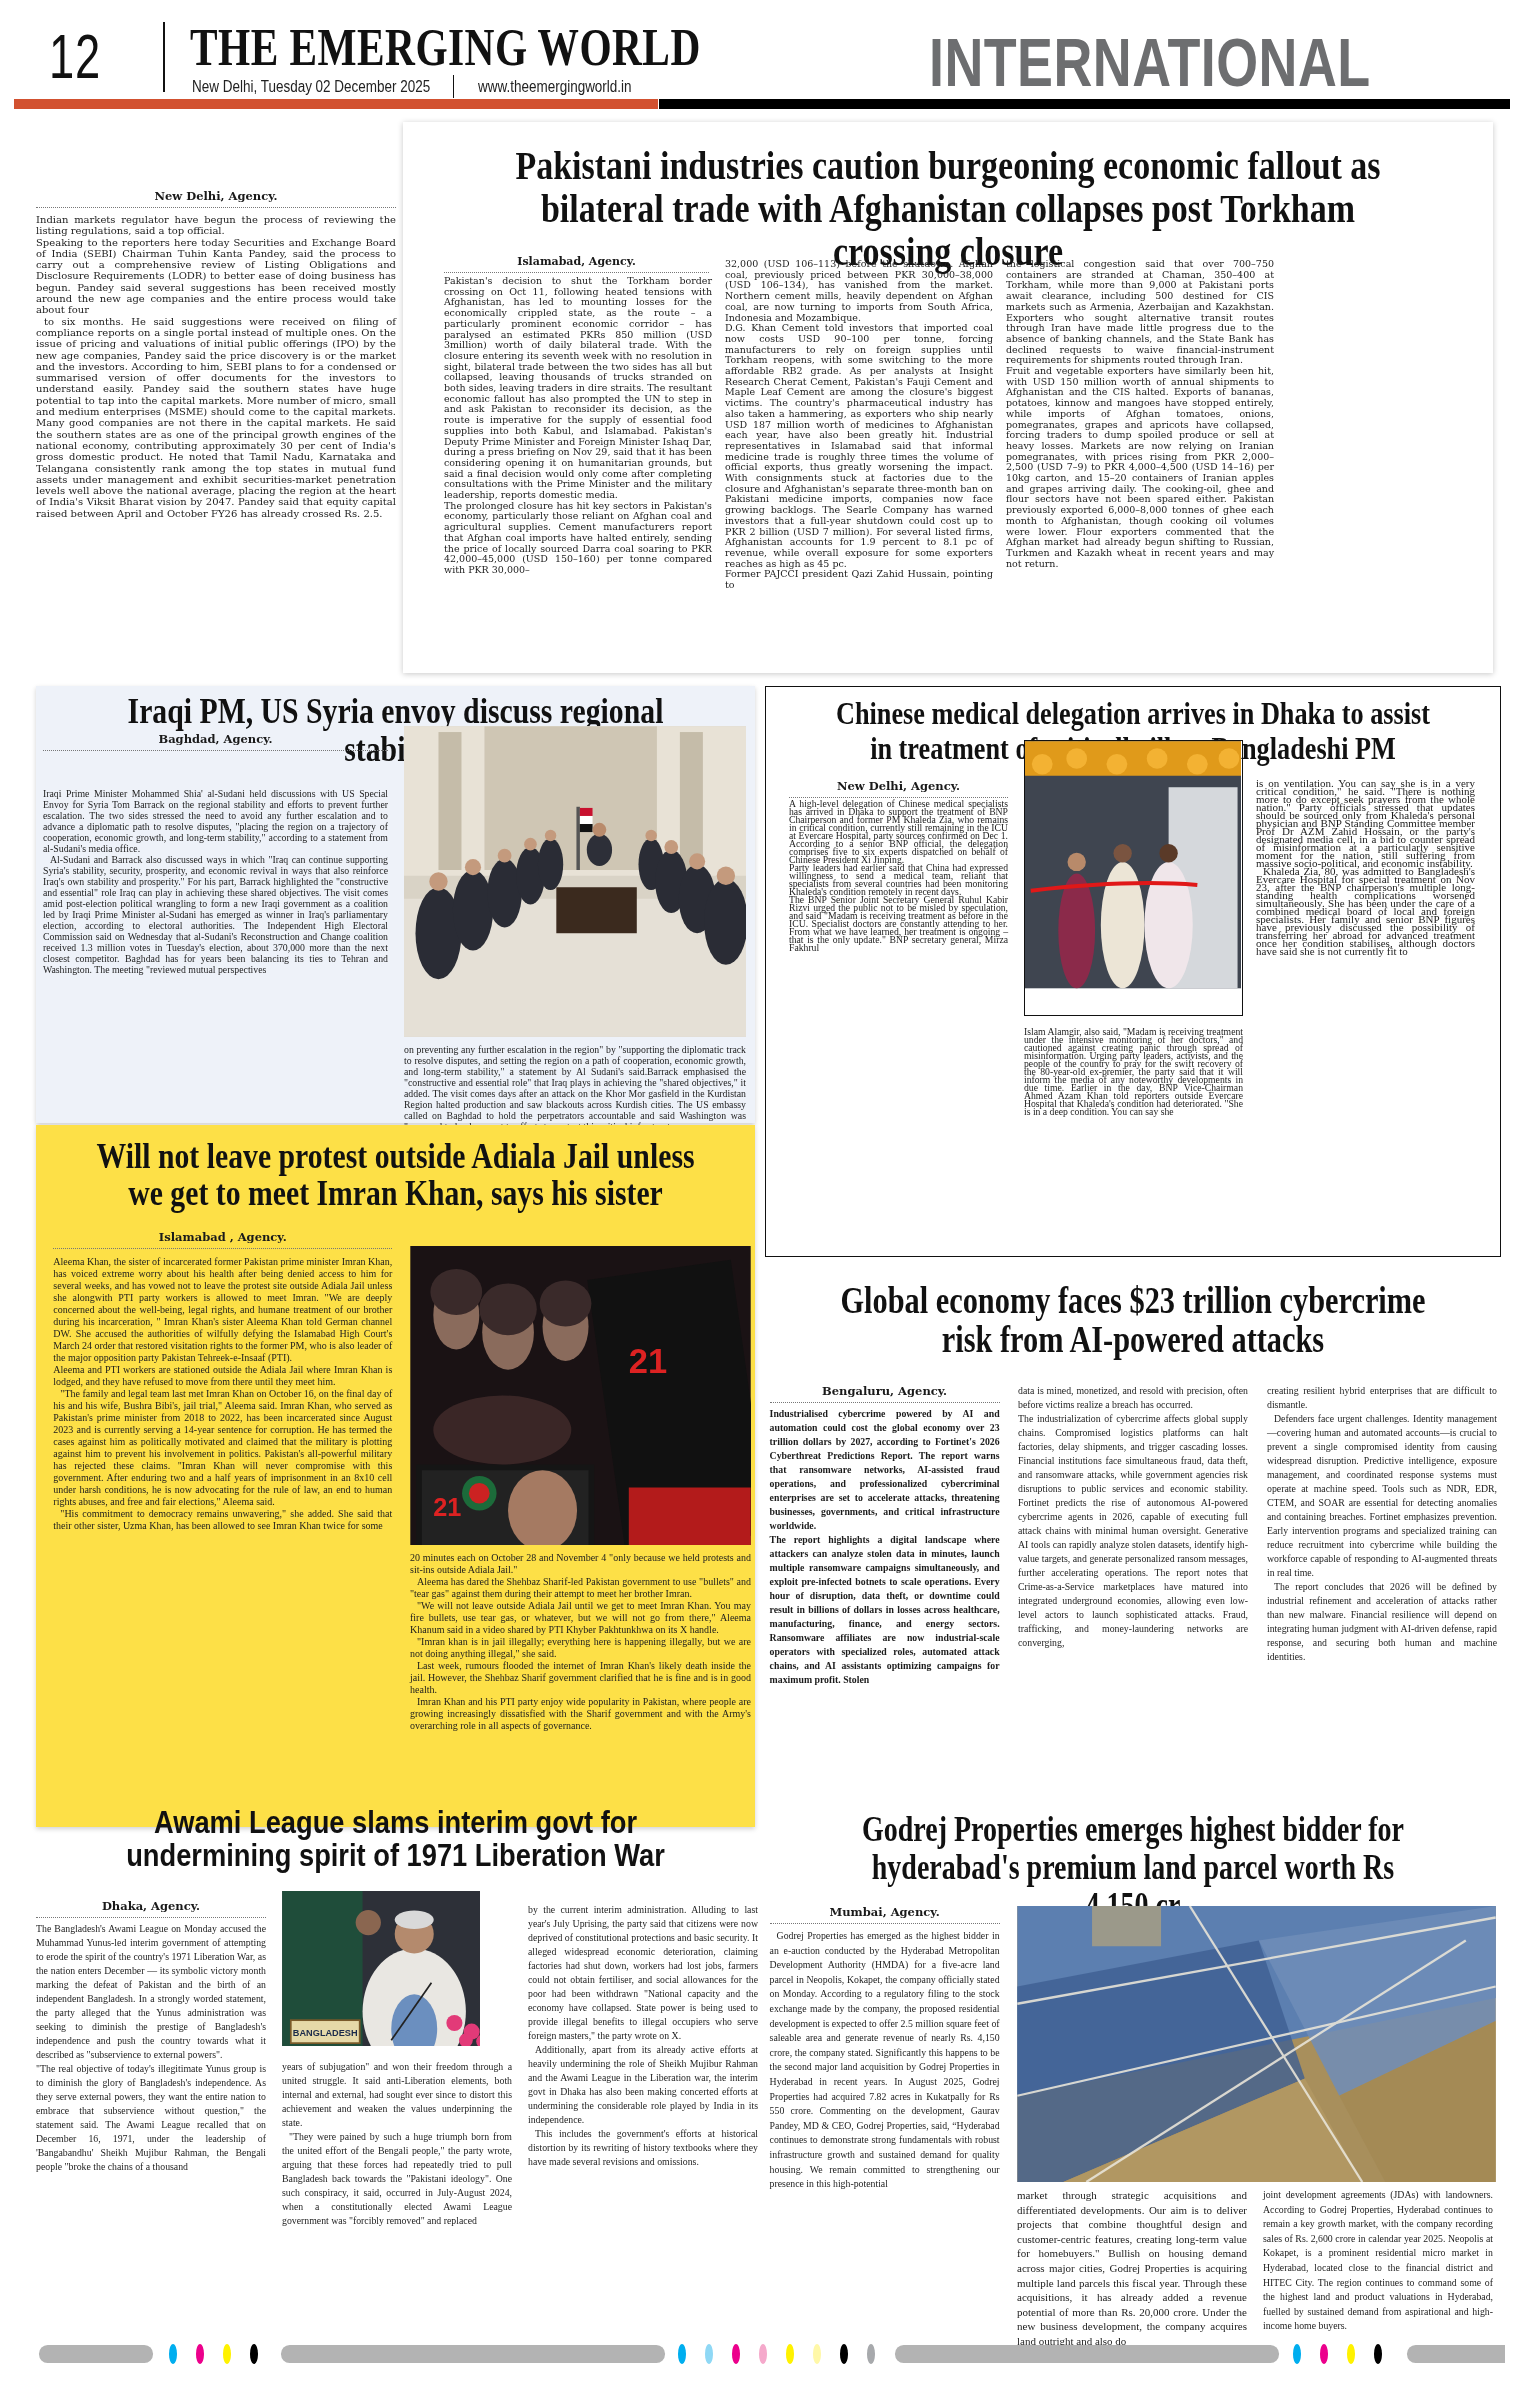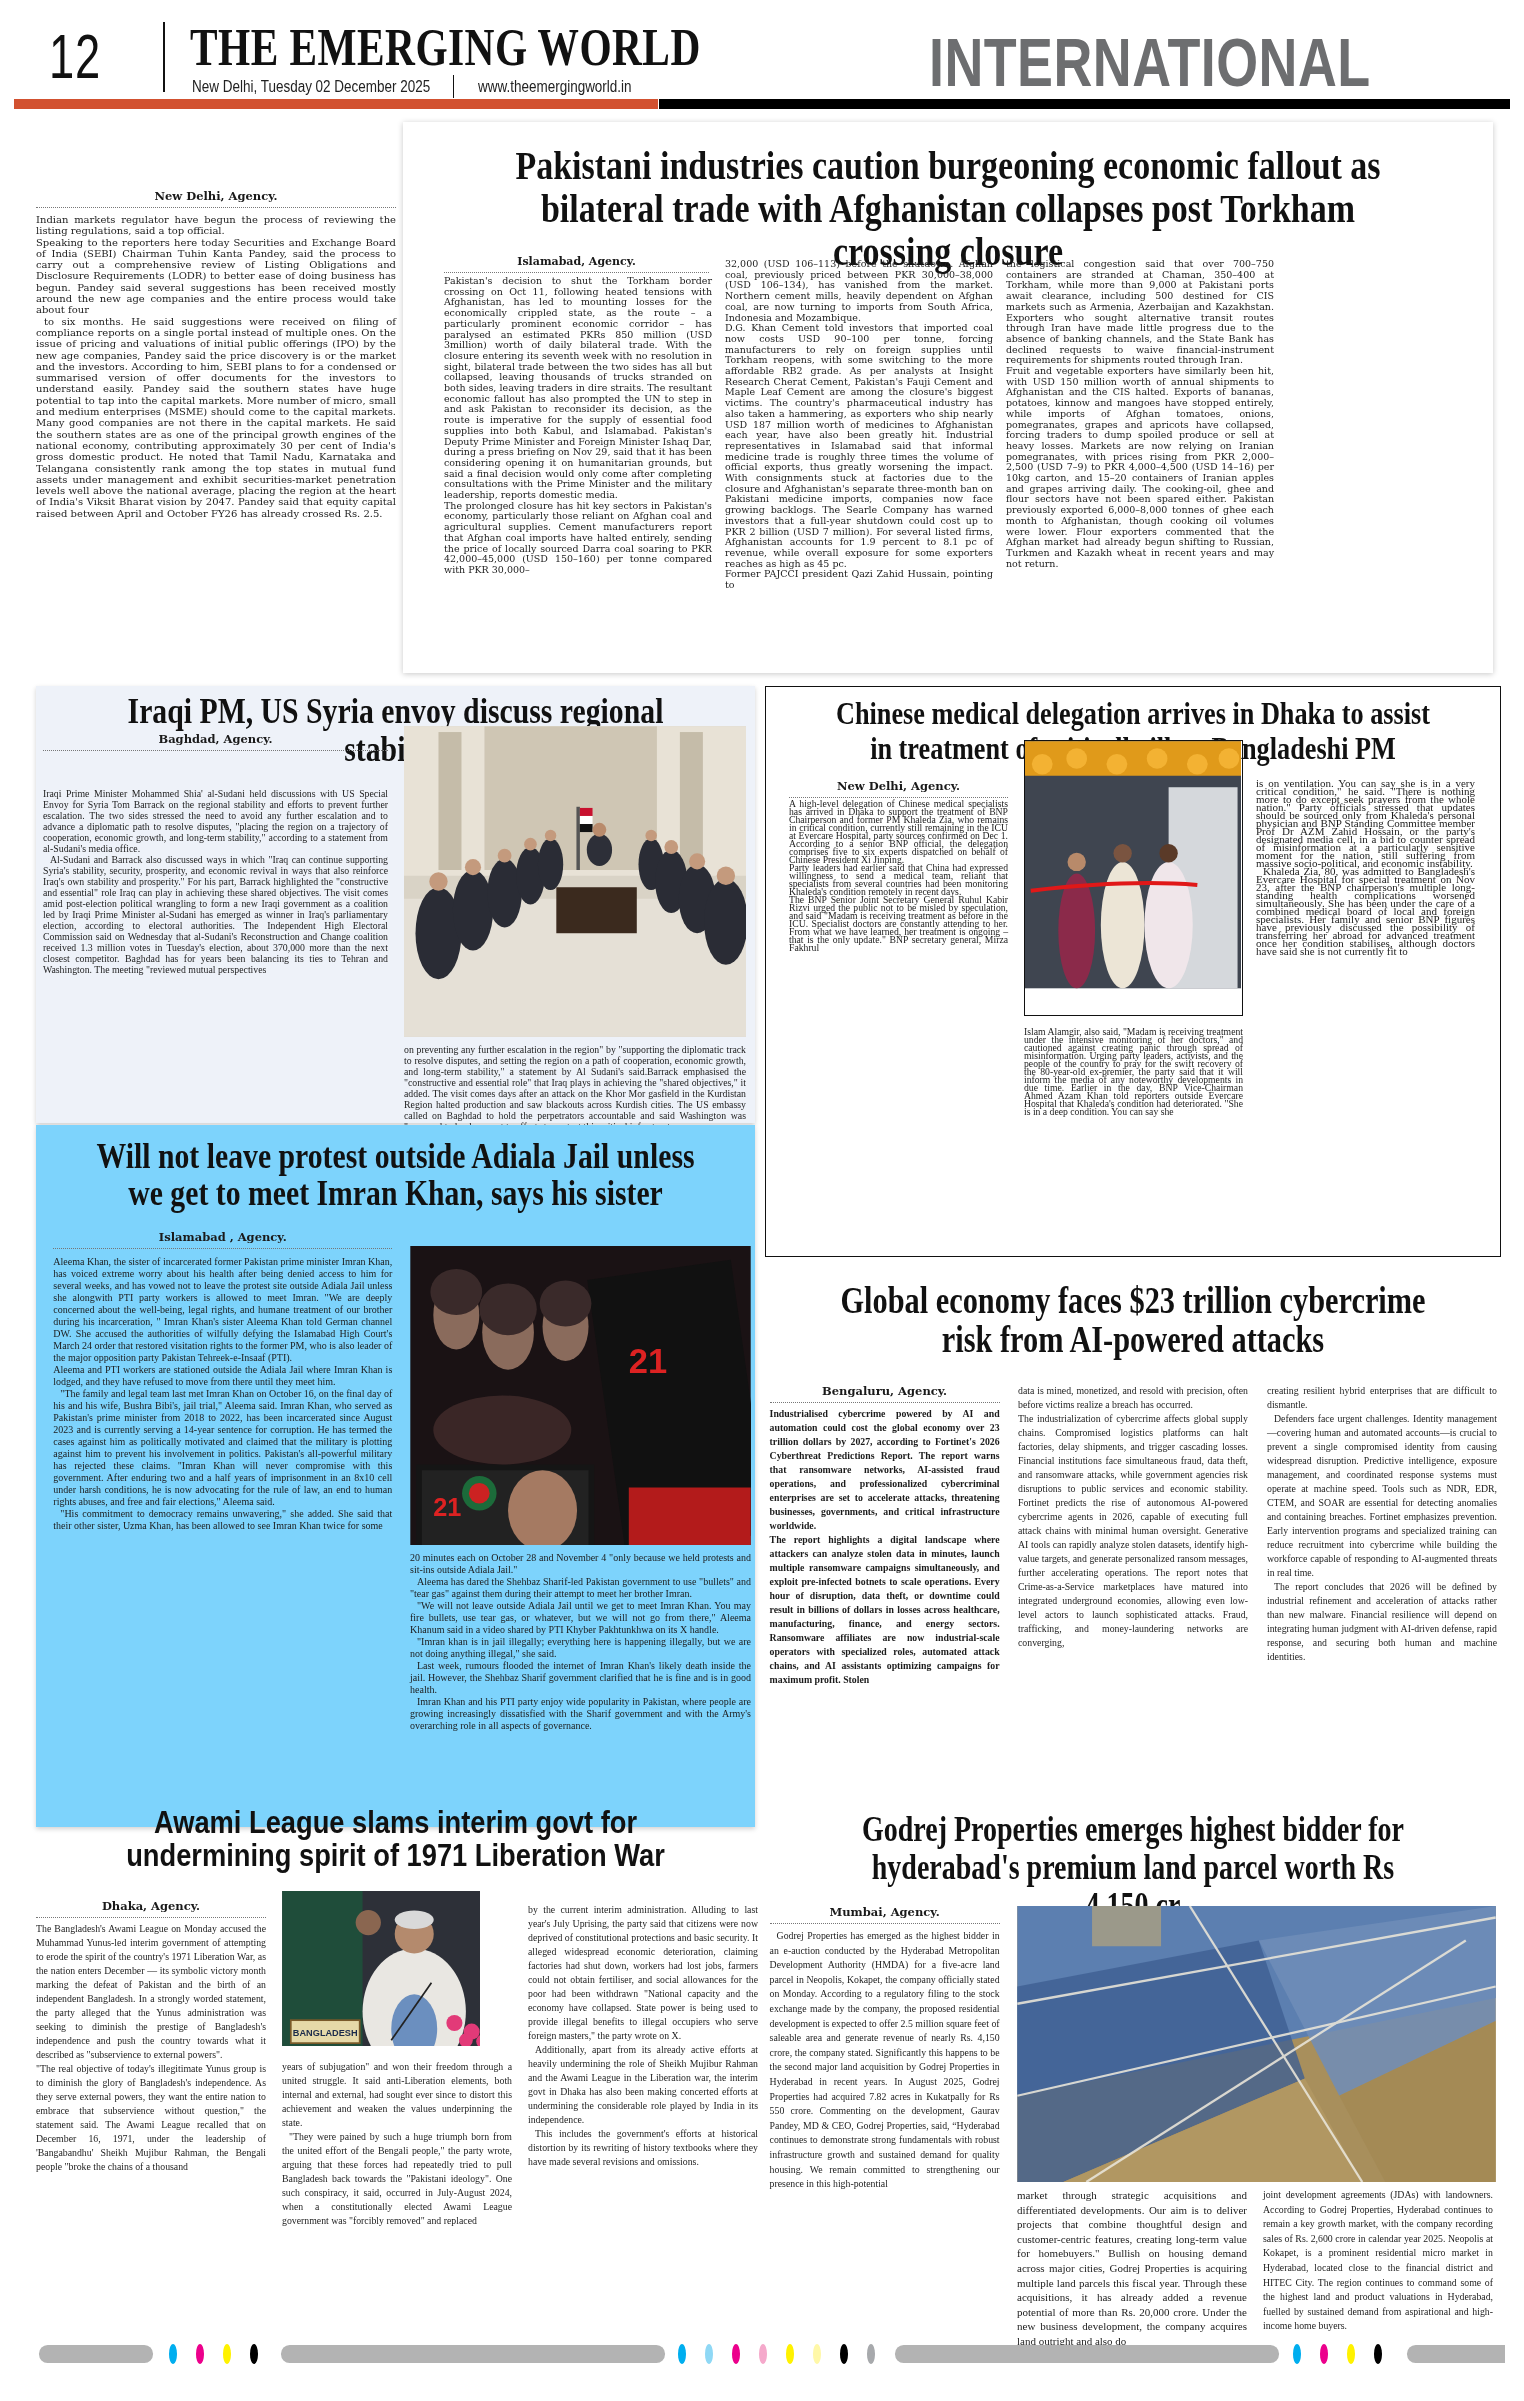--- a/index.html
+++ b/index.html
@@ -187,21 +187,21 @@
           <circle cx="510" cy="235" r="14"></circle>
           <circle cx="560" cy="260" r="16"></circle>
       </g>
     </svg>
   </div>
   <div class="col body-text cond c2">
     <p class="para">on preventing any further escalation in the region" by "supporting the diplomatic track to resolve disputes, and setting the region on a path of cooperation, economic growth, and long-term stability," a statement by Al Sudani's said.Barrack emphasised the "constructive and essential role" that Iraq plays in achieving the "shared objectives," it added. The visit comes days after an attack on the Khor Mor gasfield in the Kurdistan Region halted production and saw blackouts across Kurdish cities. The US embassy called on Baghdad to hold the perpetrators accountable and said Washington was "prepared to lend support to efforts to protect this critical infrastructure.</p>
   </div>
 </article>
 
-<article class="article panel-blue" id="imran" style="background: #7dd3fc;">
+<article class="article panel-blue" id="imran" style="background: #fde047;">
   <h2 class="headline">Will not leave protest outside Adiala Jail unless we get to meet Imran Khan, says his sister</h2>
   <div class="byline">Islamabad , Agency.</div>
   <div class="col body-text cond c1">
     <p class="para">Aleema Khan, the sister of incarcerated former Pakistan prime minister Imran Khan, has voiced extreme worry about his health after being denied access to him for several weeks, and has vowed not to leave the protest site outside Adiala Jail unless she alongwith PTI party workers is allowed to meet Imran. "We are deeply concerned about the well-being, legal rights, and humane treatment of our brother during his incarceration, " Imran Khan's sister Aleema Khan told German channel DW. She accused the authorities of wilfully defying the Islamabad High Court's March 24 order that restored visitation rights to the former PM, who is also leader of the major opposition party Pakistan Tehreek-e-Insaaf (PTI).</p>
     <p class="para">Aleema and PTI workers are stationed outside the Adiala Jail where Imran Khan is lodged, and they have refused to move from there until they meet him.</p>
     <p class="para" style="text-indent:7px">"The family and legal team last met Imran Khan on October 16, on the final day of his and his wife, Bushra Bibi's, jail trial," Aleema said. Imran Khan, who served as Pakistan's prime minister from 2018 to 2022, has been incarcerated since August 2023 and is currently serving a 14-year sentence for corruption. He has termed the cases against him as politically motivated and claimed that the military is plotting against him to prevent his involvement in politics. Pakistan's all-powerful military has rejected these claims. "Imran Khan will never compromise with this government. After enduring two and a half years of imprisonment in an 8x10 cell under harsh conditions, he is now advocating for the rule of law, an end to human rights abuses, and free and fair elections," Aleema said.</p>
     <p class="para" style="text-indent:7px">"His commitment to democracy remains unwavering," she added. She said that their other sister, Uzma Khan, has been allowed to see Imran Khan twice for some</p>
   </div>
   <div class="photo" title="PTI protesters holding Imran Khan posters">
     <svg width="341" height="299" viewBox="0 0 592 520">

